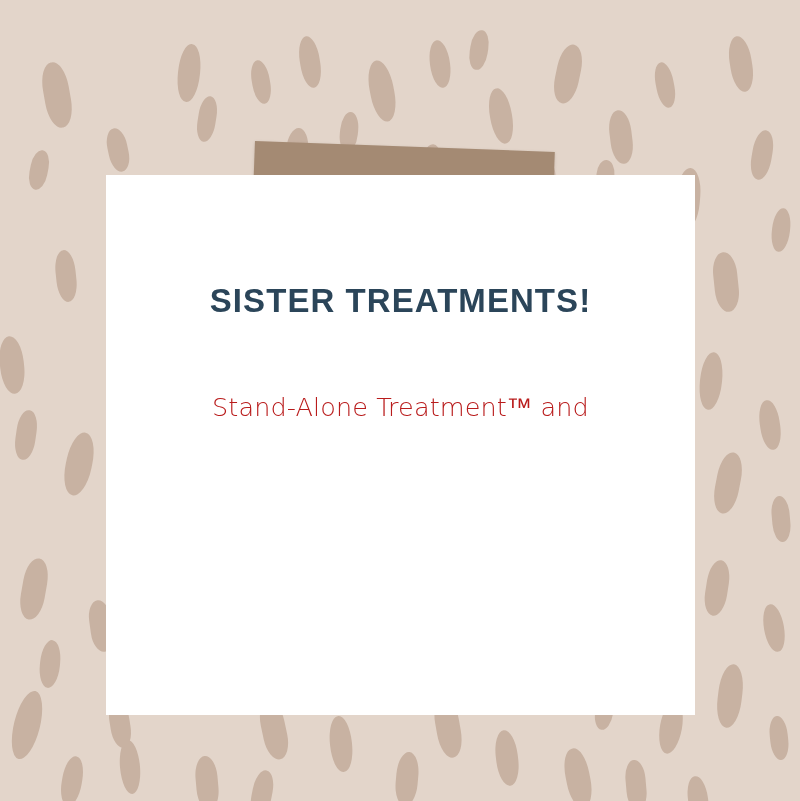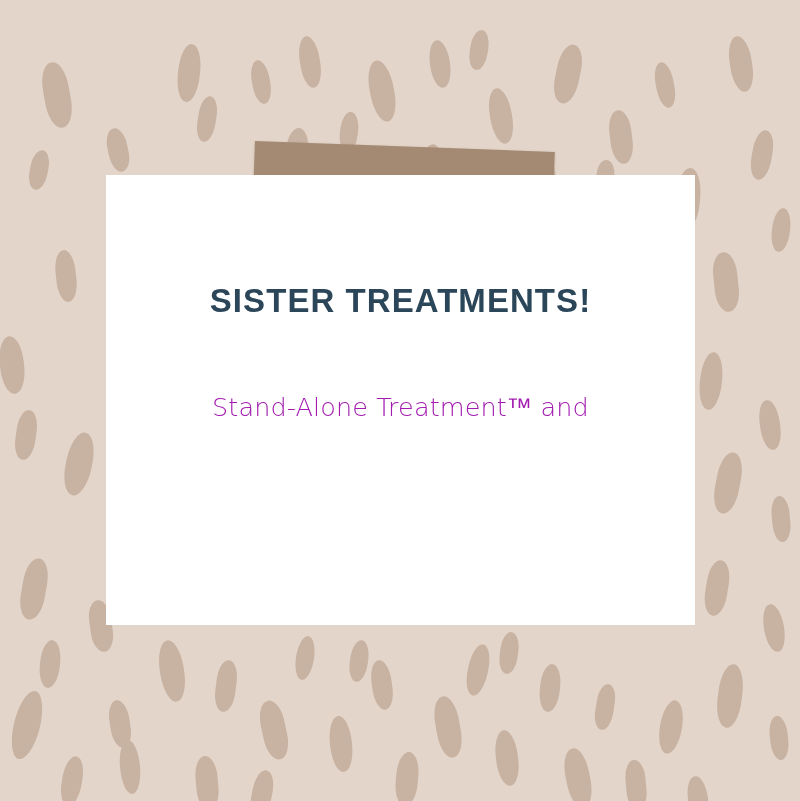--- a/index.html
+++ b/index.html
@@ -178,21 +178,21 @@
       <div class="blob" style="left: 340px; top: 112px; width: 18px; height: 40px; background: rgb(200, 178, 162); transform: rotate(6deg); border-radius: 53% / 48%;"></div>
       <div class="blob" style="left: 404px; top: 252px; width: 18px; height: 42px; background: rgb(200, 178, 162); transform: rotate(-7deg); border-radius: 51% / 46%;"></div>
       <div class="blob" style="left: 470px; top: 30px; width: 18px; height: 40px; background: rgb(200, 178, 162); transform: rotate(9deg); border-radius: 49% / 44%;"></div>
       <div class="blob" style="left: 520px; top: 260px; width: 18px; height: 44px; background: rgb(200, 178, 162); transform: rotate(-12deg); border-radius: 56% / 42%;"></div>
       <div class="blob" style="left: 596px; top: 160px; width: 18px; height: 40px; background: rgb(200, 178, 162); transform: rotate(5deg); border-radius: 54% / 40%;"></div>
       <div class="blob" style="left: 652px; top: 232px; width: 20px; height: 50px; background: rgb(200, 178, 162); transform: rotate(10deg); border-radius: 52% / 51%;"></div>
     </div>
 
   <div id="tape" style="left: 255px; top: 141px; width: 300px; height: 72px; background: rgb(164, 138, 115); transform: rotate(2.1deg);"></div>
 
-  <div id="card" style="left: 106px; top: 175px; width: 589px; height: 450px; background: rgb(255, 255, 255);">
+  <div id="card" style="left: 106px; top: 175px; width: 589px; height: 540px; background: rgb(255, 255, 255);">
     <h1 id="card-title" style="color: rgb(43, 69, 89);">SISTER TREATMENTS!</h1>
 
-    <div id="card-body" style="color: #a21caf;">
+    <div id="card-body" style="color: #b91c1c;">
       <span class="body-line">Stand-Alone Treatment™ and</span>
     </div>
   </div>
 
 </div>
 
 </body></html>

